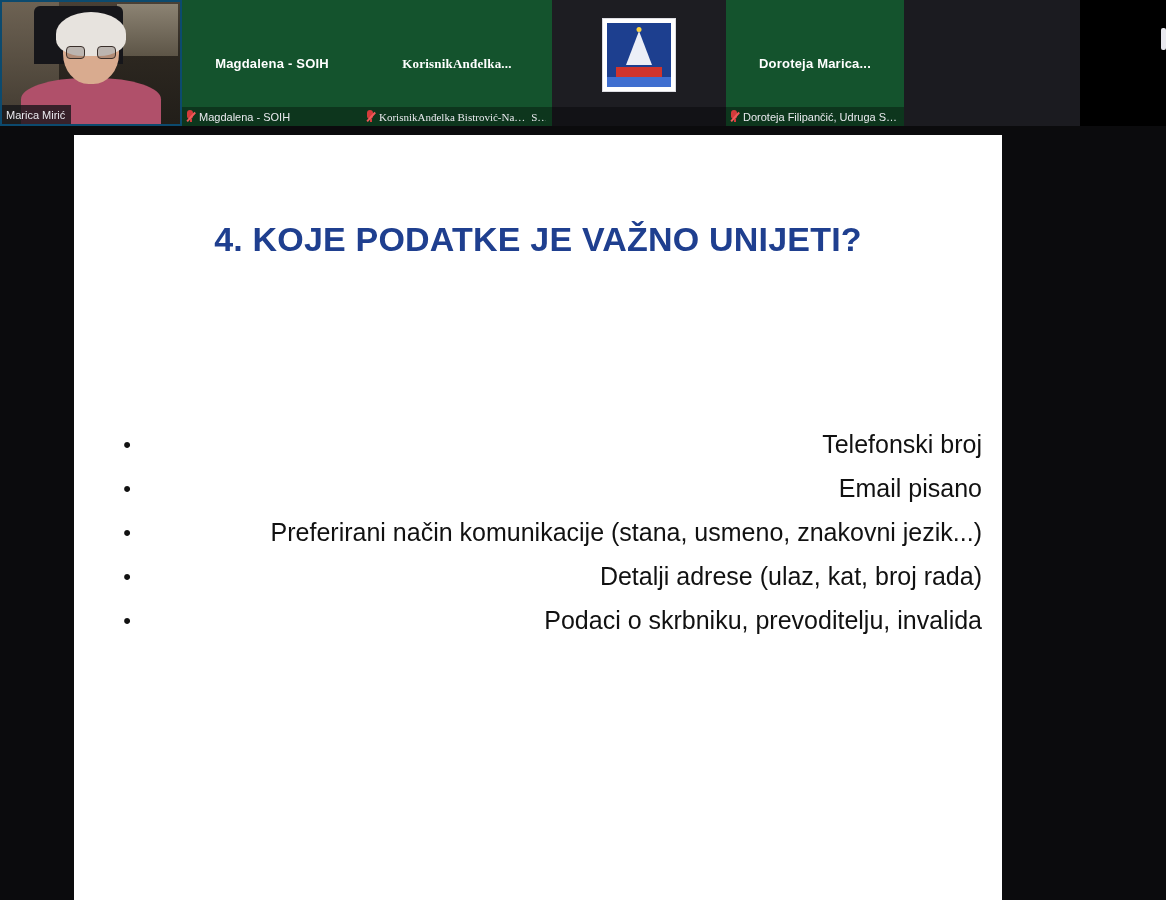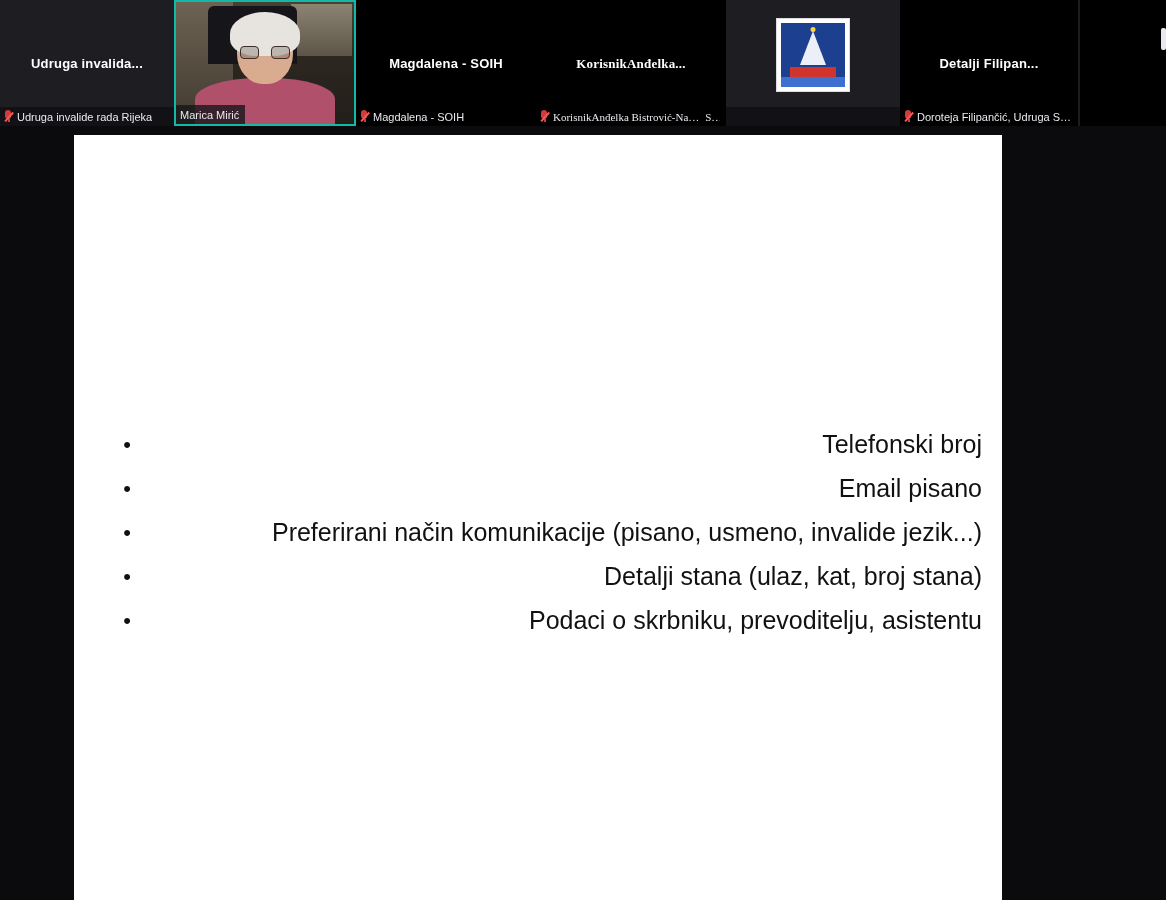--- a/index.html
+++ b/index.html
@@ -23,21 +23,21 @@
     left: 0; top: 0;
     width: 1080px;
     height: 126px;
     background: #1b1b20;
     display: flex;
     align-items: stretch;
   }
   .tile {
     position: relative;
     height: 126px;
-    background: #000000;
+    background: #14532d;
     flex: 0 0 auto;
     overflow: hidden;
   }
   .tile .center-name {
     position: absolute;
     left: 0; right: 0;
     top: 56px;
     text-align: center;
     color: #ffffff;
     font-size: 13px;
@@ -93,21 +93,21 @@
     transform: rotate(-48deg);
   }
 
   
   #tile-1 { width: 174px; background: #1d1d22; }
   #tile-1 .namebar { background: rgba(0,0,0,.35); width: 100%; }
 
   
   #tile-2 {
     width: 182px;
-    border: 2px solid #14b8a6;
+    border: 2px solid #0c4a6e;
     background: #000;
   }
   .video-stage {
     position: absolute;
     inset: 0;
     background: linear-gradient(180deg,#4a4136 0%, #2c2720 45%, #221e19 100%);
     overflow: hidden;
   }
   .vid-wall-left {
     position: absolute;
@@ -283,31 +283,20 @@
   }
   .bullet .txt { flex: 1 1 auto; text-align: right; }
 </style>
 </head>
 <body>
 
 <div id="app">
 
   <div id="filmstrip">
 
-    <div class="tile" id="tile-1">
-      <div class="center-name">Udruga  invalida...</div>
-      <div class="namebar">
-        <span class="mic-muted">
-          <span class="body"></span>
-            <span class="stand"></span>
-            <span class="slash"></span>
-        </span>
-        <span class="label">Udruga  invalide rada Rijeka</span>
-      </div>
-    </div>
 
     <div class="tile" id="tile-2">
       <div class="video-stage">
         <div class="vid-wall-left"></div>
         <div class="vid-window"></div>
         <div class="vid-chair"></div>
         <div class="vid-body"></div>
         <div class="vid-head"></div>
         <div class="vid-hair"></div>
         <div class="vid-glasses">
@@ -353,58 +342,59 @@
           <div class="logo-base"></div>
           <div class="logo-water"></div>
         </div>
       </div>
       <div class="namebar">
         <span class="label"></span>
       </div>
     </div>
 
     <div class="tile" id="tile-6">
-      <div class="center-name">Detalji  Filipan...</div>
+      <div class="center-name">Doroteja  Marica...</div>
       <div class="namebar">
         <span class="mic-muted">
           <span class="body"></span>
             <span class="stand"></span>
             <span class="slash"></span>
         </span>
         <span class="label">Doroteja Filipančić, Udruga Srce</span>
       </div>
     </div>
   </div>
 
   <div id="filmstrip-right">
     <div id="right-edge-bar"></div>
   </div>
 
   <div id="slide-area">
     <div id="slide">
+      <div id="slide-title">4. KOJE PODATKE JE VAŽNO UNIJETI?</div>
       <div id="bullets">
 
         <div class="bullet">
           <span class="dot">•</span>
           <span class="txt">Telefonski broj</span>
         </div>
         <div class="bullet">
           <span class="dot">•</span>
           <span class="txt">Email pisano</span>
         </div>
         <div class="bullet">
           <span class="dot">•</span>
-          <span class="txt">Preferirani način komunikacije (pisano, usmeno, invalide jezik...)</span>
+          <span class="txt">Preferirani način komunikacije (stana, usmeno, znakovni jezik...)</span>
         </div>
         <div class="bullet">
           <span class="dot">•</span>
-          <span class="txt">Detalji stana (ulaz, kat, broj stana)</span>
+          <span class="txt">Detalji adrese (ulaz, kat, broj rada)</span>
         </div>
         <div class="bullet">
           <span class="dot">•</span>
-          <span class="txt">Podaci o skrbniku, prevoditelju, asistentu</span>
+          <span class="txt">Podaci o skrbniku, prevoditelju, invalida</span>
         </div>
 
       </div>
     </div>
   </div>
 
 </div>
 
 </body></html>

